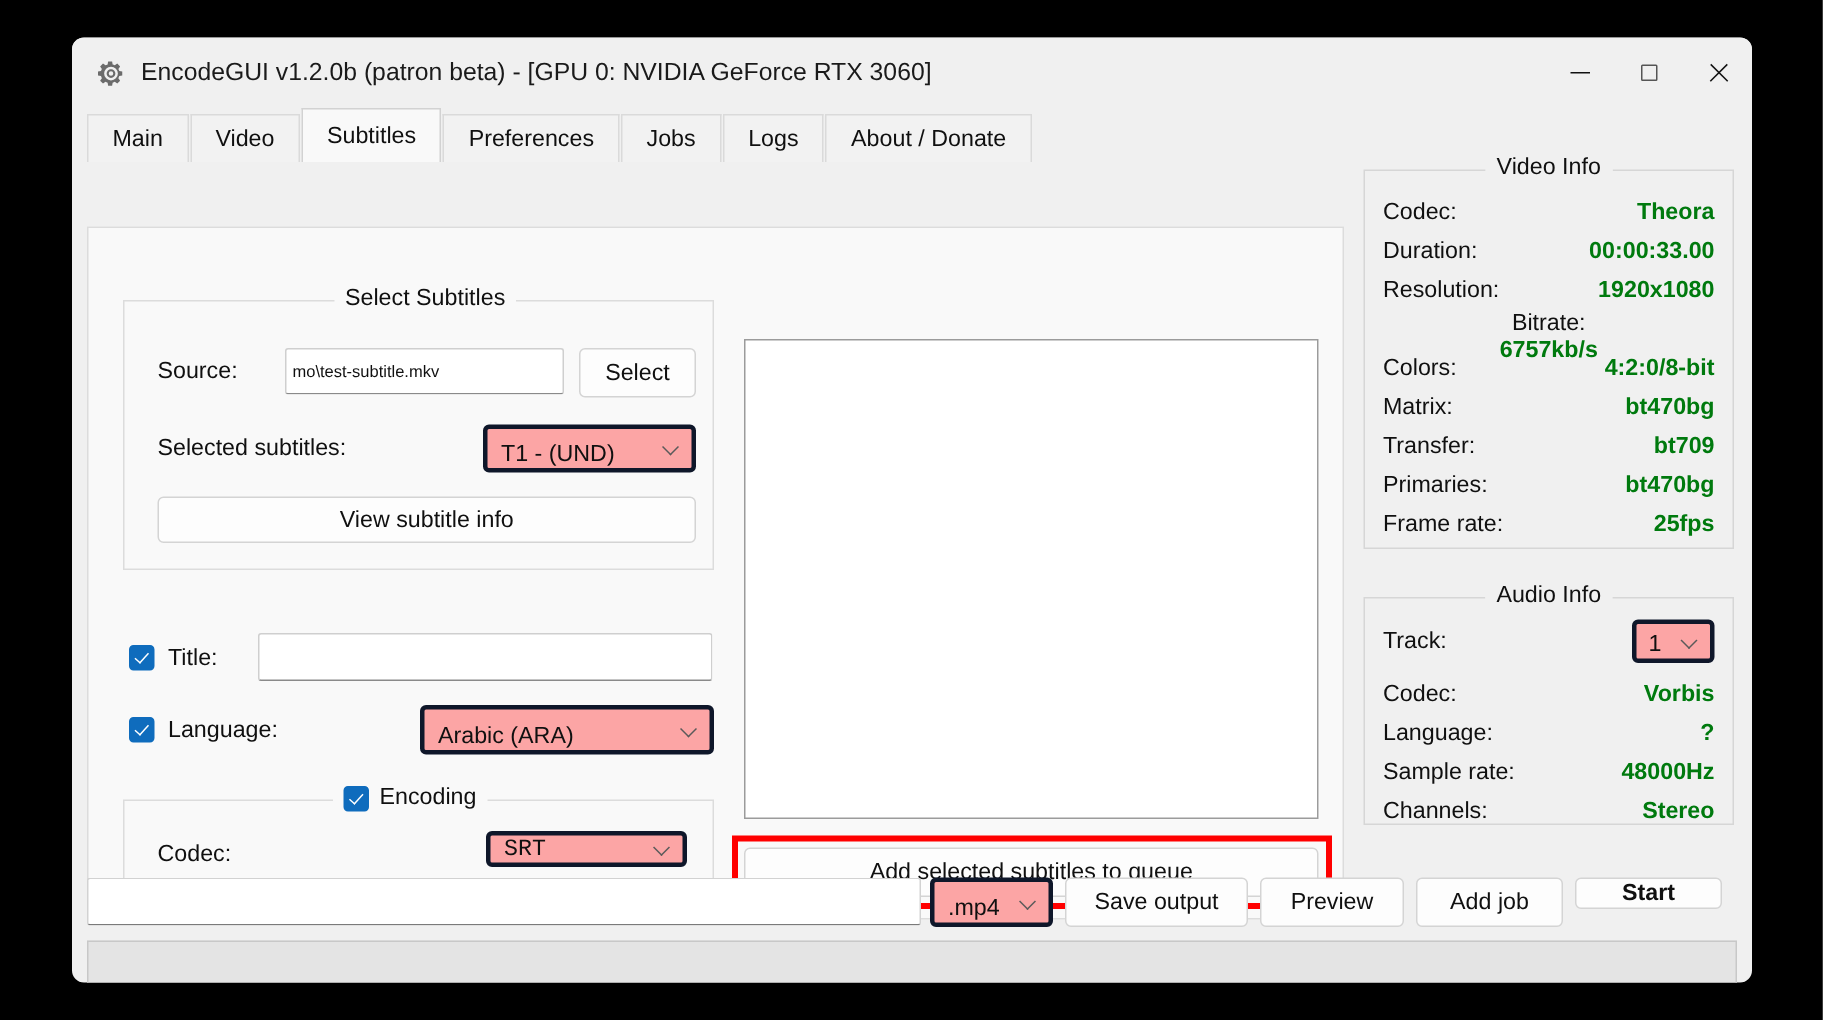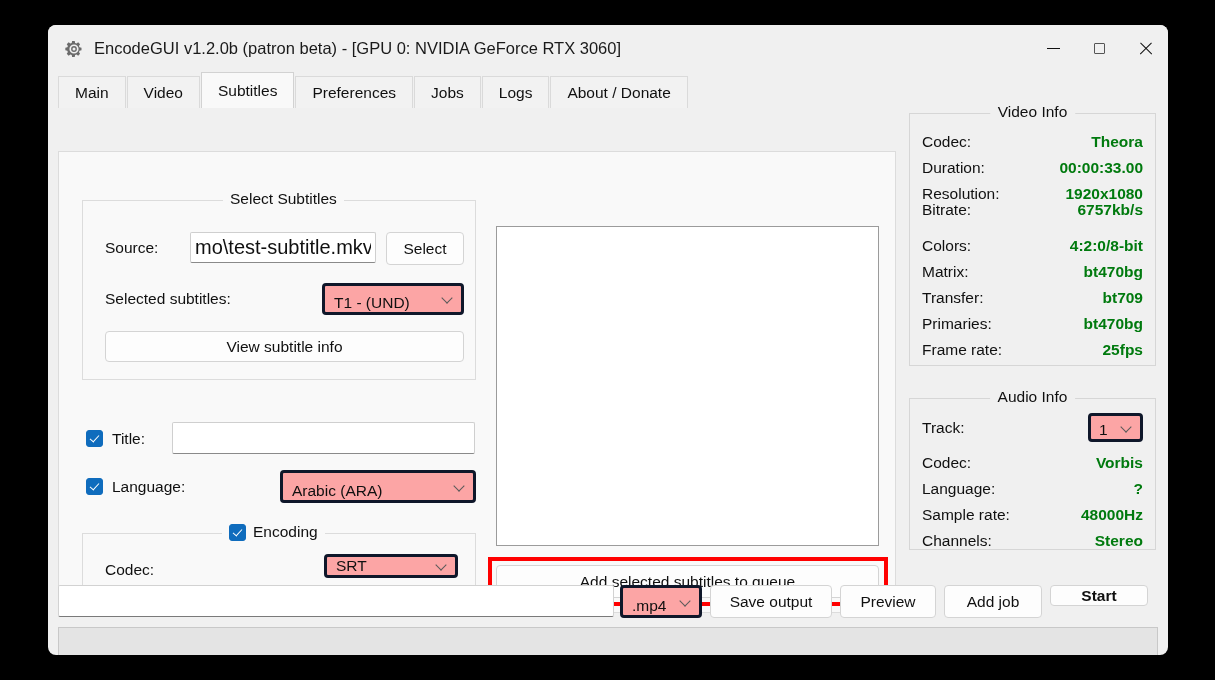--- a/index.html
+++ b/index.html
@@ -118,21 +118,21 @@
     white-space: nowrap;
   }
 
   
   .textbox {
     position: absolute;
     background: #FFFFFF;
     border: 1px solid #CFCFCF;
     border-bottom: 1.6px solid #8A8A8A;
     border-radius: 2px;
-    font-size: 20px;
+    font-size: 11px;
     color: #101010;
     padding: 0 4px;
     font-family: "Liberation Sans", sans-serif;
     outline: none;
   }
   .btn {
     position: absolute;
     background: #FDFDFD;
     border: 1px solid #D4D4D4;
     border-radius: 4px;
@@ -322,21 +322,21 @@
       <span>Arabic (ARA)</span>
       <span class="chev"></span>
     </div>
 
     <div class="groupbox" style="left:23px; top:381px; width:394px; height:75px;">
       <div class="group-title withbox" style="left:139px;">
         <span class="cb"></span>
         <span>Encoding</span>
       </div>
       <div class="lbl" style="left:22px; top:27px;">Codec:</div>
-      <div class="combo" style="left:241px; top:20px; width:134px; height:24px;">
+      <div class="combo" style="left:241px; top:20px; width:134px; height:24px;font-family:Liberation Mono, monospace;">
         <span>SRT</span>
         <span class="chev"></span>
       </div>
     </div>
 
     <div class="queue-list" style="left:437px; top:74px; width:383px; height:320px;"></div>
 
     <div class="redbox" style="left:429px; top:405px; width:400px; height:49px;"></div>
     <div class="btn" style="left:437px; top:413px; width:383px; height:33px;">Add selected subtitles to queue</div>
   </div>
@@ -348,21 +348,21 @@
         <span class="infoval">Theora</span>
       </div>
     <div class="inforow" style="top:41px;">
         <span class="infokey">Duration:</span>
         <span class="infoval">00:00:33.00</span>
       </div>
     <div class="inforow" style="top:67px;">
         <span class="infokey">Resolution:</span>
         <span class="infoval">1920x1080</span>
       </div>
-    <div class="inforow" style="top:83px;">
+    <div class="inforow" style="top:93px;flex-direction:column;">
         <span class="infokey">Bitrate:</span>
         <span class="infoval">6757kb/s</span>
       </div>
     <div class="inforow" style="top:119px;gap:26px;">
         <span class="infokey">Colors:</span>
         <span class="infoval">4:2:0/8-bit</span>
       </div>
     <div class="inforow" style="top:145px;">
         <span class="infokey">Matrix:</span>
         <span class="infoval">bt470bg</span>

